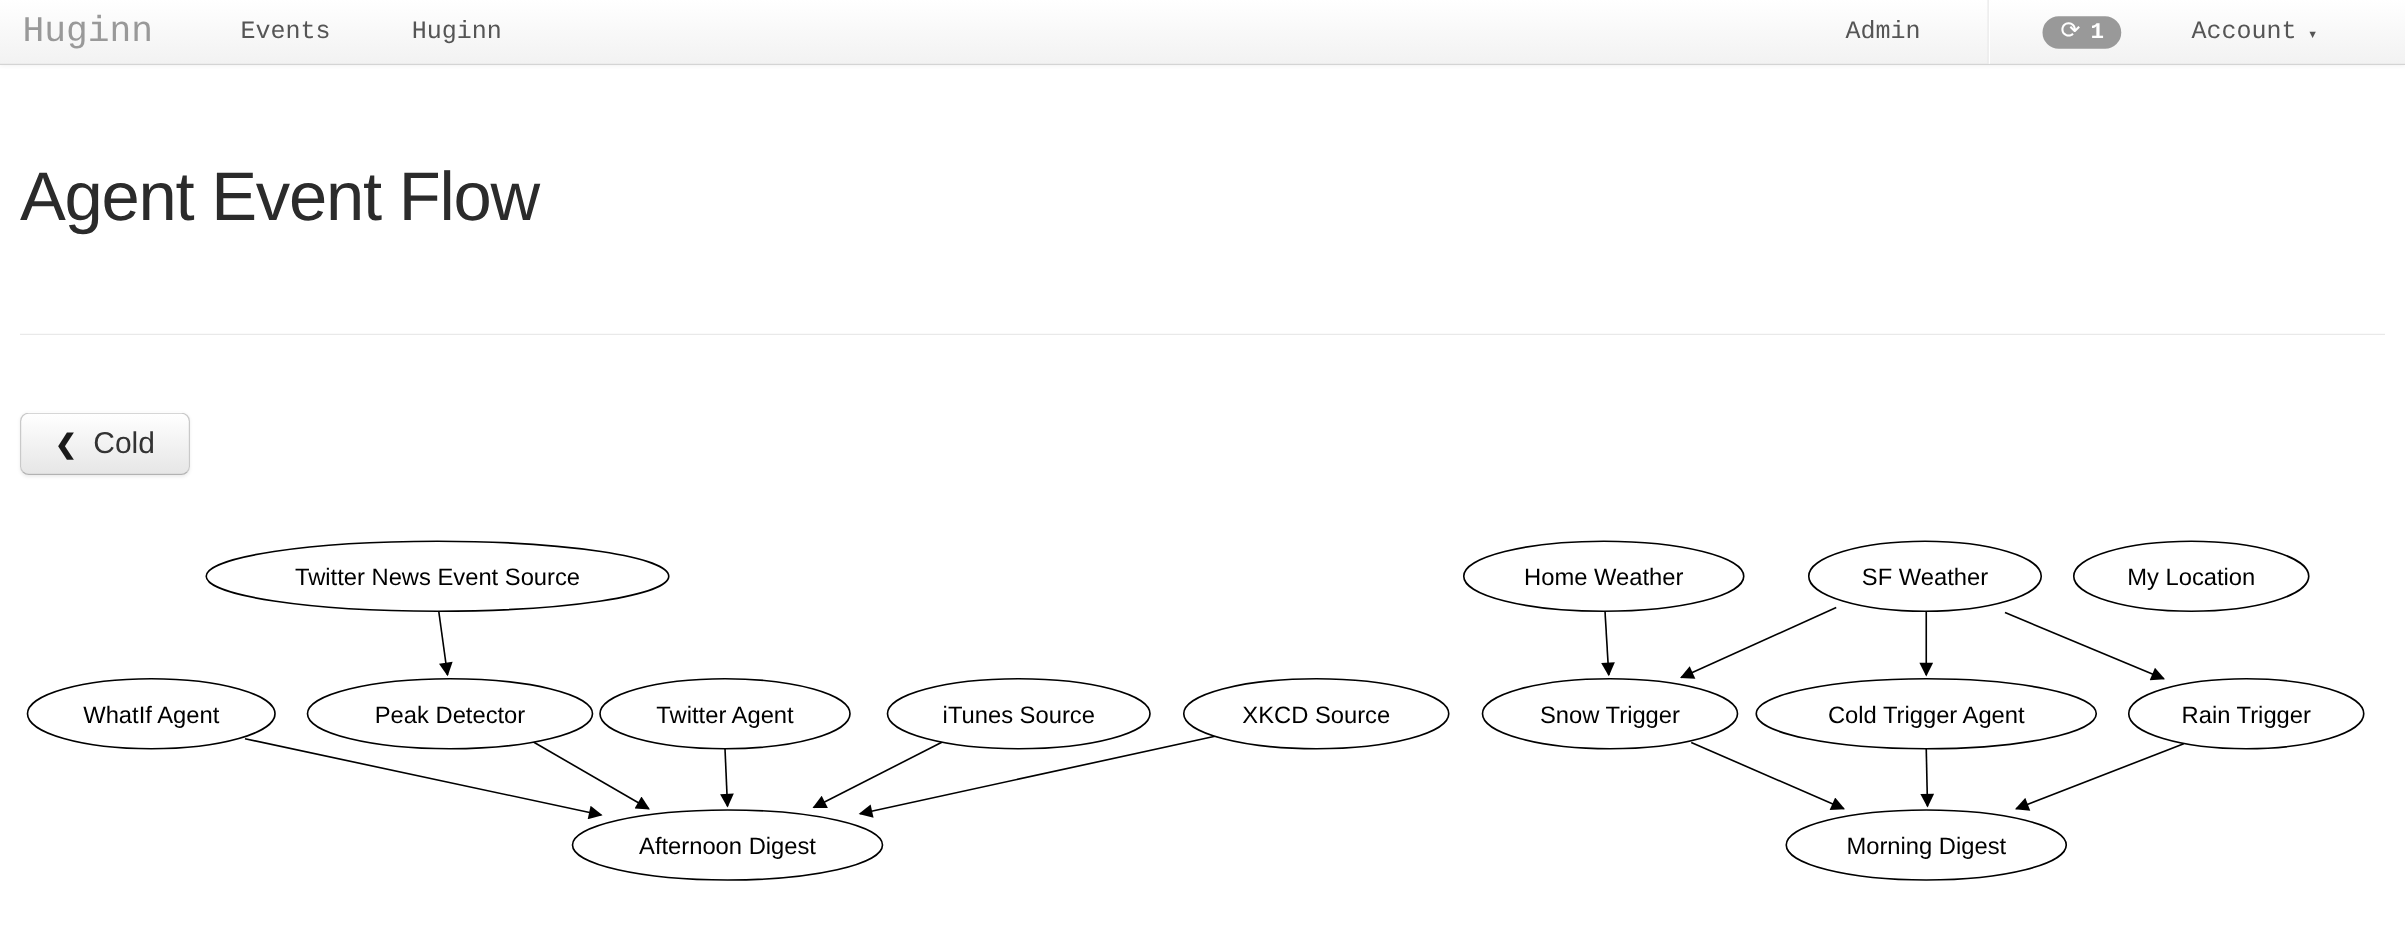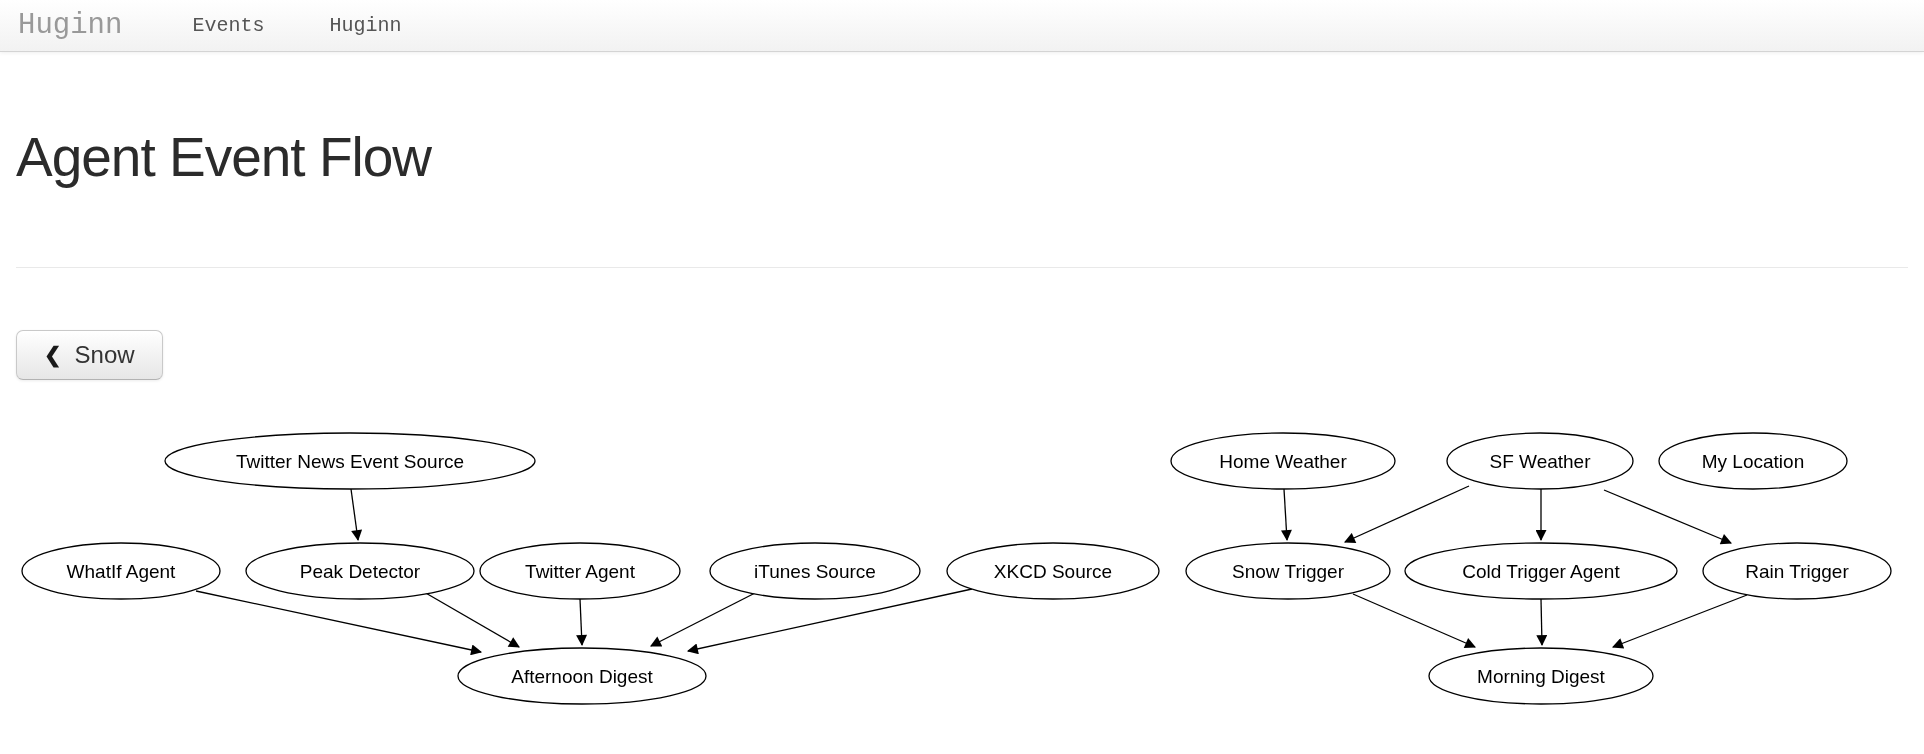--- a/index.html
+++ b/index.html
@@ -51,28 +51,40 @@
   .graph-svg ellipse{fill:#ffffff;stroke:var(--diagram-stroke,#000);stroke-width:1.3}
   .graph-svg line{stroke:var(--diagram-stroke,#000);stroke-width:1.3}
 </style>
 </head>
 <body>
 
 <div class="navbar">
   <span class="brand">Huginn</span>
   <span class="nav-link first">Events</span>
   <span class="nav-link">Huginn</span>
+  <div class="nav-right">
+    <span class="nav-link">Admin</span>
+    <span class="divider-vertical"></span>
+    <span class="jobs-badge">
+      <span class="refresh-glyph">⟳</span>
+      <span>1</span>
+    </span>
+    <span class="account">
+      <span>Account</span>
+      <span class="caret">▾</span>
+    </span>
+  </div>
 </div>
 
 <div class="content">
   <h1 class="page-title">Agent Event Flow</h1>
   <hr class="rule">
   <button class="btn-back">
     <span class="chev">❮</span>
-    <span>Snow</span>
+    <span>Cold</span>
   </button>
 </div>
 
 <svg class="graph-svg" width="1924" height="754" viewBox="0 0 1924 754">
   <defs>
     <marker id="arrowhead" viewBox="0 0 10 10" refX="9" refY="5" markerWidth="13" markerHeight="11" markerUnits="userSpaceOnUse" orient="auto">
       <path d="M0,0 L10,5 L0,10 z" fill="#000"></path>
     </marker>
   </defs>
   <g id="edges-layer">

